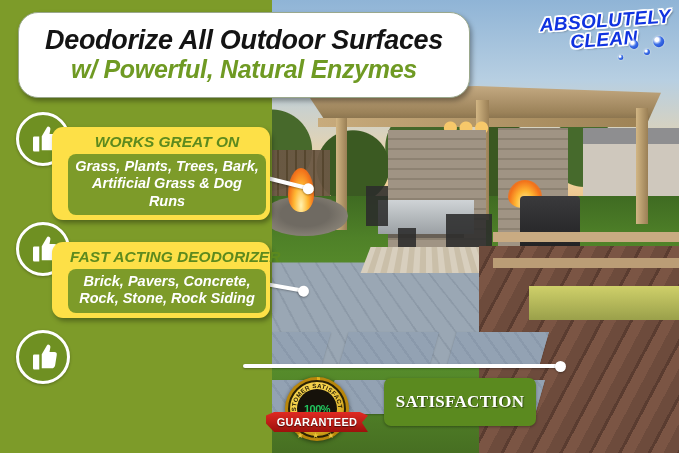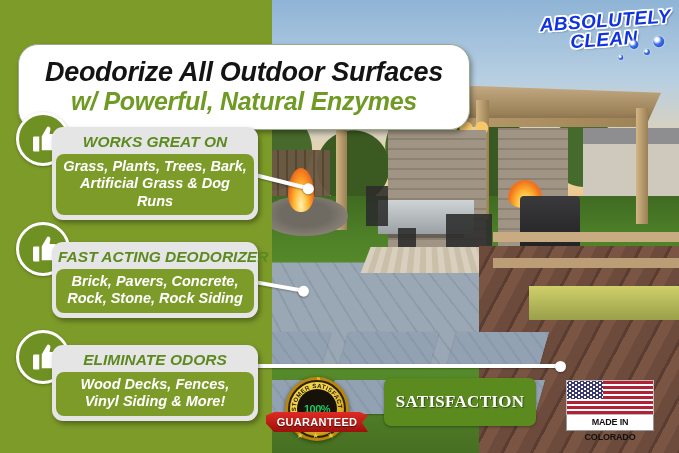--- a/index.html
+++ b/index.html
@@ -133,21 +133,21 @@
   .green-panel{
     position:absolute;left:0;top:0;width:272px;height:453px;
     background:#7d9b29;
   }
 
   
   .headline{
     position:absolute;left:18px;top:12px;width:450px;height:84px;
     background:#ffffff;border:1px solid #9aa88c;border-radius:20px;
     box-shadow:2px 3px 5px rgba(0,0,0,.35);
-    display:flex;flex-direction:column;align-items:center;justify-content:center;margin-top:32px;
+    display:flex;flex-direction:column;align-items:center;justify-content:center;
   }
   .headline .l1{
     font-size:27px;font-weight:bold;font-style:italic;color:#141414;
     letter-spacing:-.3px;line-height:1.05;white-space:nowrap;
   }
   .headline .l2{
     font-size:25px;font-weight:bold;font-style:italic;color:#6f9a23;
     letter-spacing:-.3px;line-height:1.1;white-space:nowrap;margin-top:2px;
   }
 
@@ -166,23 +166,23 @@
   }
   .bubble{
     position:absolute;border-radius:50%;
     background:radial-gradient(circle at 34% 30%,#ffffff 0 18%,#3c6fe8 45%,#123bc8 100%);
     box-shadow:0 0 2px rgba(255,255,255,.8);
   }
 
   
   .callout{
     position:absolute;left:52px;width:198px;
-    background:#e5e5e5;border-radius:11px;
+    background:#fde047;border-radius:11px;
     box-shadow:2px 3px 5px rgba(0,0,0,.35);
-    padding:3px 4px 5px 4px;
+    padding:3px 4px 5px 16px;
   }
   .callout .head{
     font-size:15.5px;font-weight:bold;font-style:italic;color:#5d8a1e;
     text-align:center;line-height:1.25;padding:2px 2px 3px;white-space:nowrap;
   }
   .callout .body{
     background:#7d9b29;border-radius:8px;color:#fff;
     font-size:14.5px;font-weight:bold;font-style:italic;
     text-align:center;line-height:1.18;padding:4px 5px 5px;
   }
@@ -388,48 +388,34 @@
   </div>
 
   <div class="callout" id="callout-2">
     <div class="head">FAST ACTING DEODORIZER</div>
     <div class="body">
       <div>Brick, Pavers, Concrete,</div>
       <div>Rock, Stone, Rock Siding</div>
     </div>
   </div>
 
-  <div class="callout" id="callout-3">
-    <div class="head">ELIMINATE ODORS</div>
-    <div class="body">
-      <div>Wood Decks, Fences,</div>
-      <div>Vinyl Siding &amp; More!</div>
-    </div>
-  </div>
 
   <div class="seal">
     <div class="burst"></div>
     <div class="ring">
       <div class="inner">100%</div>
     </div>
     <svg class="arc" viewBox="0 0 54 54">
       <defs>
           <path id="arcpath" d="M6,27 A21,21 0 1,1 48,27"></path>
         </defs>
       <text><textPath href="#arcpath" startOffset="50%" text-anchor="middle" id="arc-label">CUSTOMER SATISFACTION</textPath></text>
     </svg>
     <div class="ribbon">GUARANTEED</div>
     <div class="stars">★ ★ ★</div>
   </div>
 
   <div class="vet">
     <div>SATISFACTION</div>
   </div>
 
-  <div class="flagbox">
-    <div class="flag">
-      <div class="stripes"></div>
-      <div class="canton"></div>
-    </div>
-    <div class="cap">MADE IN COLORADO</div>
-  </div>
 
 </div>
 
 </body></html>

